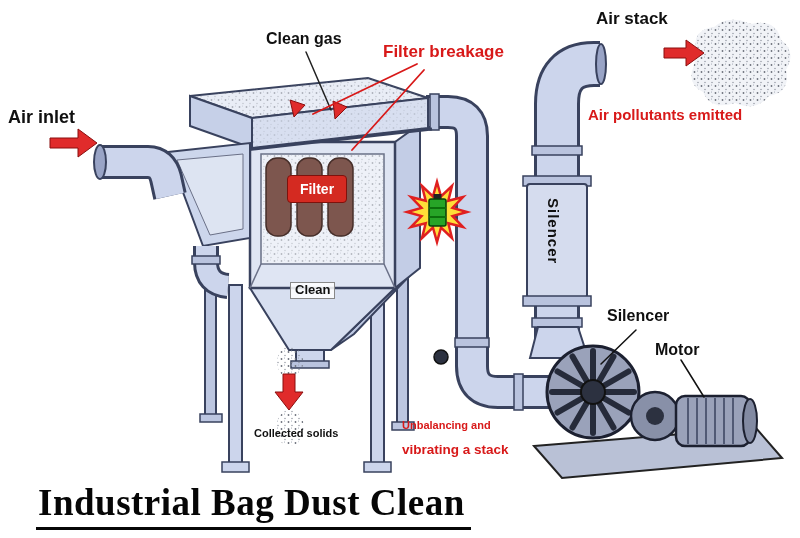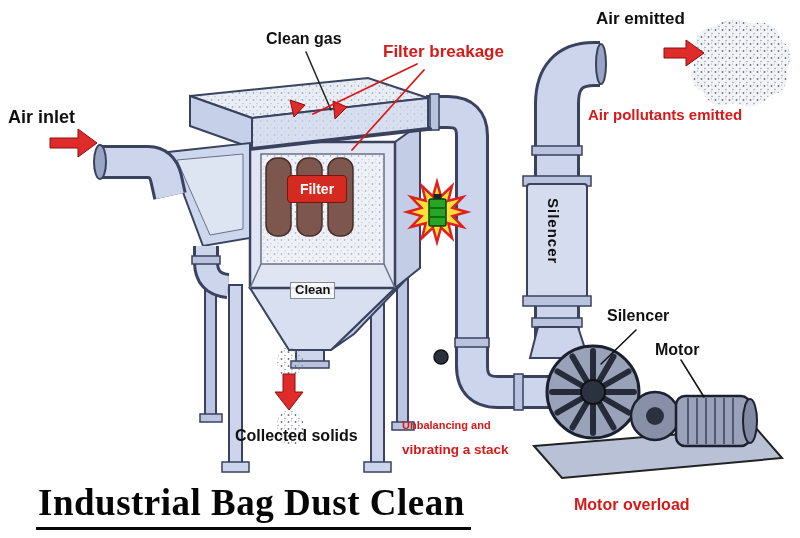--- a/index.html
+++ b/index.html
@@ -11,21 +11,21 @@
   .l-air-inlet{left:8px;top:107px;font-size:18px}
   .l-clean-gas{left:266px;top:30px;font-size:16px}
   .l-filter-breakage{left:383px;top:42px;font-size:17px}
   .l-air-outlet{left:596px;top:9px;font-size:17px}
   .l-air-pollutants{left:588px;top:106px;font-size:15px}
   .l-silencer{left:545px;top:198px;font-size:15px;writing-mode:vertical-rl;letter-spacing:1px}
   .l-hopper{left:290px;top:282px;font-size:13px;background:rgba(255,255,255,.85);
             border:1px solid #888;padding:0 4px}
   .l-impeller{left:607px;top:307px;font-size:16px}
   .l-motor{left:655px;top:341px;font-size:16px}
-  .l-collected-solids{left:235px;top:427px;font-size:16px}
+  .l-collected-solids{left:254px;top:427px;font-size:11px}
   .l-unbal1{left:402px;top:419px;font-size:11px}
   .l-unbal2{left:402px;top:442px;font-size:13.5px}
   .l-motor-overload{left:574px;top:496px;font-size:16px}
   .filter-chip{position:absolute;left:287px;top:175px;width:58px;height:26px;
                background:var(--filter-box-red,#d42a21);color:#fff;font-weight:bold;font-size:14px;
                display:flex;align-items:center;justify-content:center;border-radius:4px;
                border:1px solid #7e120c}
   .title{position:absolute;left:36px;top:481px;font-family:"Liberation Serif",serif;
          font-weight:bold;font-size:37px;color:#060606;border-bottom:3px solid #060606;
          padding:0 6px 3px 2px;letter-spacing:.5px}
@@ -183,26 +183,25 @@
     <line x1="417" y1="64" x2="313" y2="114" stroke="#d81919" stroke-width="1.8"></line>
     <line x1="424" y1="70" x2="352" y2="150" stroke="#d81919" stroke-width="1.8"></line>
     <line x1="636" y1="330" x2="601" y2="364" stroke="#111" stroke-width="1.5"></line>
     <line x1="681" y1="360" x2="704" y2="397" stroke="#111" stroke-width="1.5"></line>
   </g>
 </svg>
 
 <div class="lbl l-air-inlet">Air inlet</div>
 <div class="lbl l-clean-gas">Clean gas</div>
 <div class="lbl l-filter-breakage red">Filter breakage</div>
-<div class="lbl l-air-outlet">Air emitted</div>
+<div class="lbl l-air-outlet">Air stack</div>
 <div class="lbl l-air-pollutants red">Air pollutants emitted</div>
 <div class="filter-chip">Filter</div>
 <div class="lbl l-silencer">Silencer</div>
 <div class="lbl l-hopper">Clean</div>
 <div class="lbl l-impeller">Silencer</div>
 <div class="lbl l-motor">Motor</div>
 <div class="lbl l-collected-solids">Collected solids</div>
 <div class="lbl l-unbal1 red">Unbalancing and</div>
 <div class="lbl l-unbal2 red">vibrating a stack</div>
-<div class="lbl l-motor-overload red">Motor overload</div>
 <div class="title">Industrial Bag Dust Clean</div>
 
 </div>
 
 </body></html>

